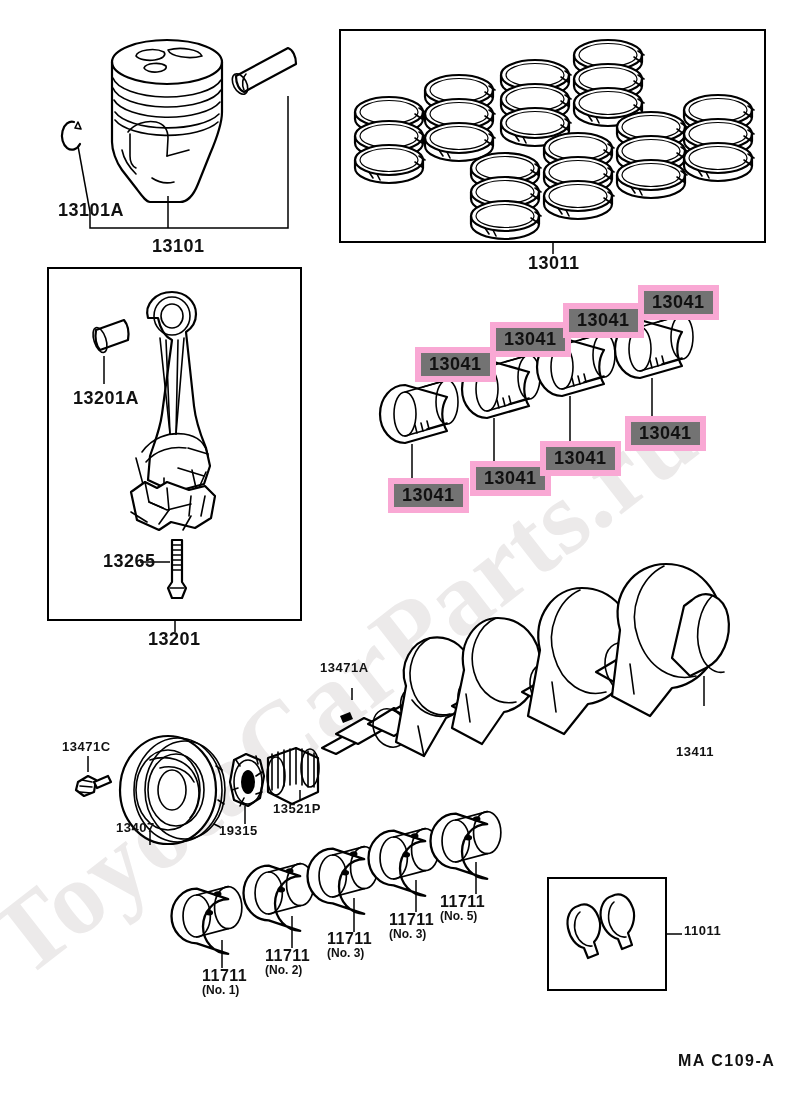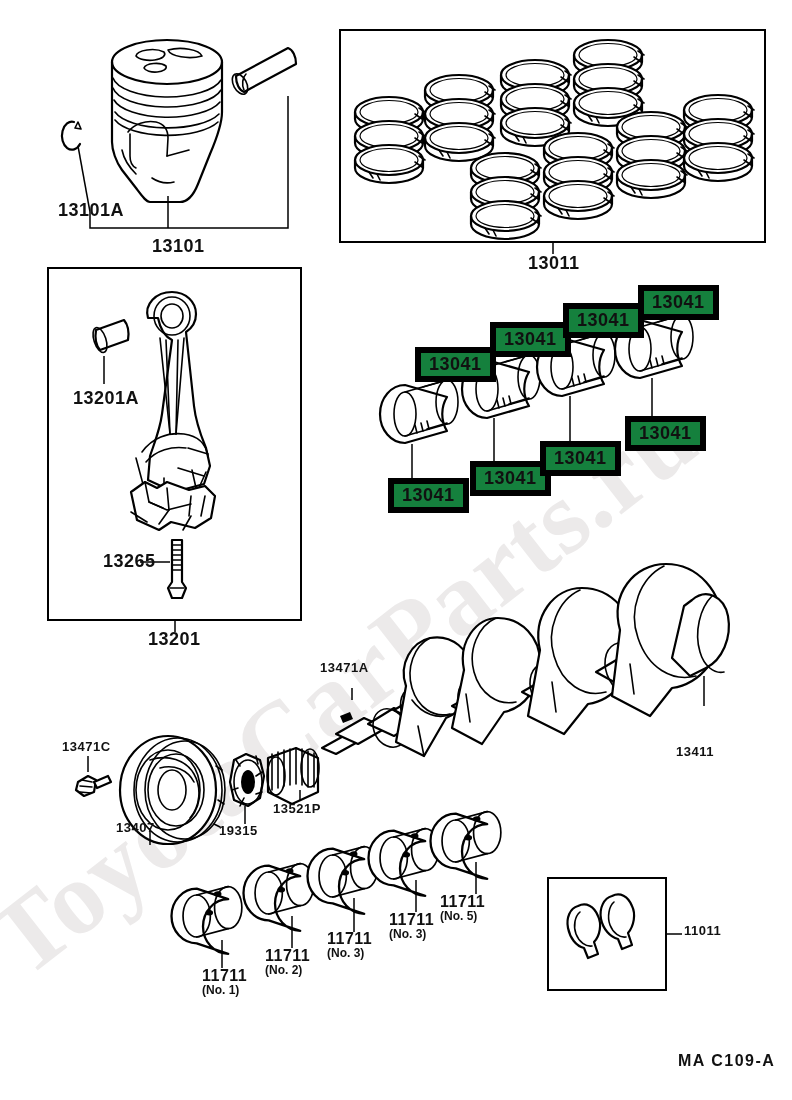--- a/index.html
+++ b/index.html
@@ -42,22 +42,22 @@
     letter-spacing:0.5px;
   }
   .lbl.sz18{font-size:18px;}
   .lbl.sz17{font-size:13px;}
   .lbl.footer{font-size:16px;letter-spacing:1.5px;}
 
   
   .hl{
     position:absolute;
     z-index:6;
-    background:#15803d;
-    border:6px solid #000000;
+    background:#737373;
+    border:6px solid #f9a8d4;
     padding:1px 8px 2px 8px;
     font-family:"Liberation Sans", sans-serif;
     font-weight:700;
     font-size:18px;
     color:#111;
     line-height:20px;
     letter-spacing:0.5px;
     box-sizing:border-box;
   }
   .stack{display:block;text-align:center;}

